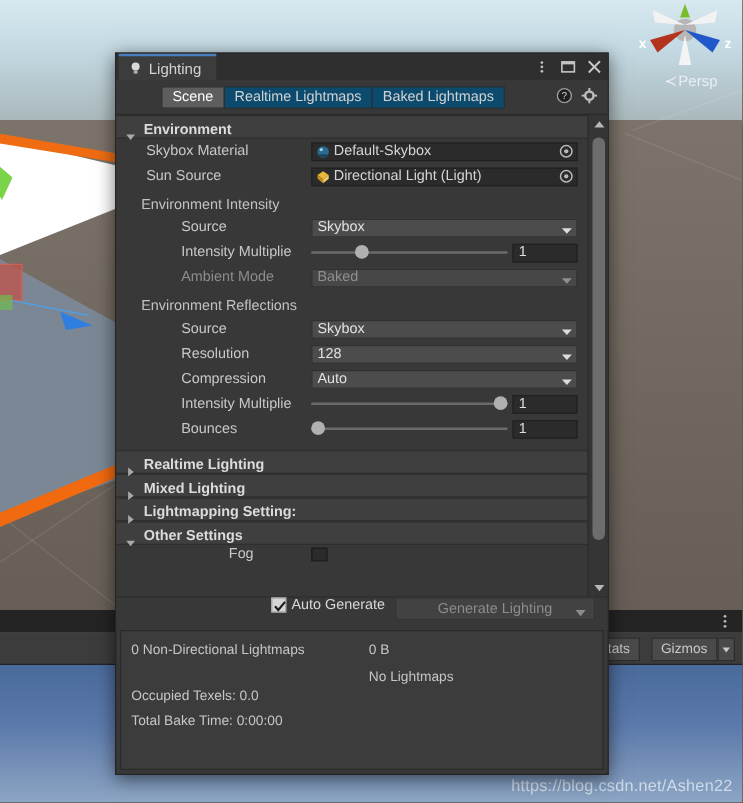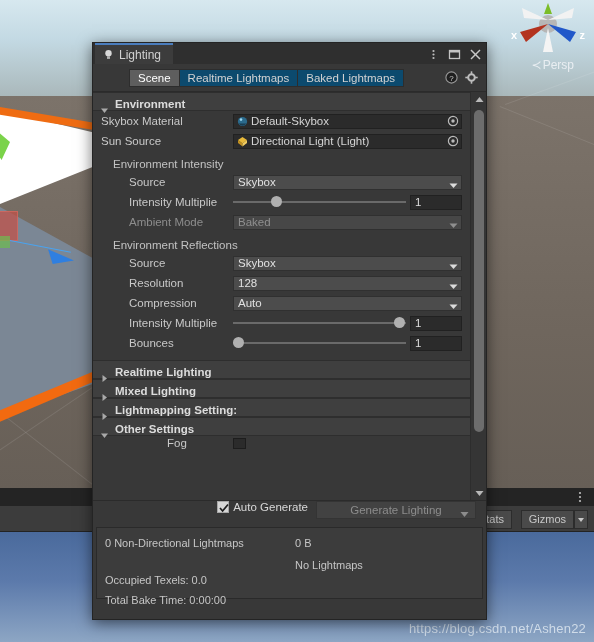--- a/index.html
+++ b/index.html
@@ -187,21 +187,21 @@
     border-top: 1px solid #2e2e2e; border-bottom: 1px solid #2e2e2e;
     display: flex; align-items: flex-end; gap: 6px;
     padding-left: 7px; cursor: pointer;
   }
   .foldout-label { font-size: 11.5px; color: #dcdcdc; font-weight: bold; }
   .tri { width: 9px; height: 9px; display: block; }
 
   
   .prow {
     height: 20px; display: flex; align-items: center;
-    padding-left: 8px; padding-right: 8px;
+    padding-left: 24px; padding-right: 8px;
   }
   .plabel { font-size: 11.5px; color: #c8c8c8; white-space: nowrap; }
   .plabel.ind1 { padding-left: 28px; }
   .plabel.dim { color: #8d8d8d; }
   .sub-head {
     font-size: 11.5px; color: #c2c2c2;
     padding-left: 20px; height: 21px; display: flex; align-items: flex-end;
     padding-bottom: 2px;
   }
   .lab-col { width: 132px; flex: 0 0 132px; }
@@ -267,21 +267,21 @@
   .chklabel { font-size: 11.5px; color: #d8d8d8; }
   .genbtn {
     width: 160px; height: 18px; background: #424242;
     border: 1px solid #343434; color: #8c8c8c;
     font-size: 11.5px; display: flex; align-items: center;
     justify-content: center; position: relative; cursor: default;
   }
   .genbtn .caret2 { position: absolute; right: 6px; top: 6px; }
 
   .stats {
-    flex: 0 0 auto; height: 72px; margin: 0 3px 20px 3px;
+    flex: 0 0 auto; height: 112px; margin: 0 3px 3px 3px;
     background: #3c3c3c; border: 1px solid #2a2a2a;
     position: relative;
   }
   .stat {
     position: absolute; font-size: 11px; color: #c6c6c6; white-space: nowrap;
   }
 </style>
 </head>
 <body>
 

